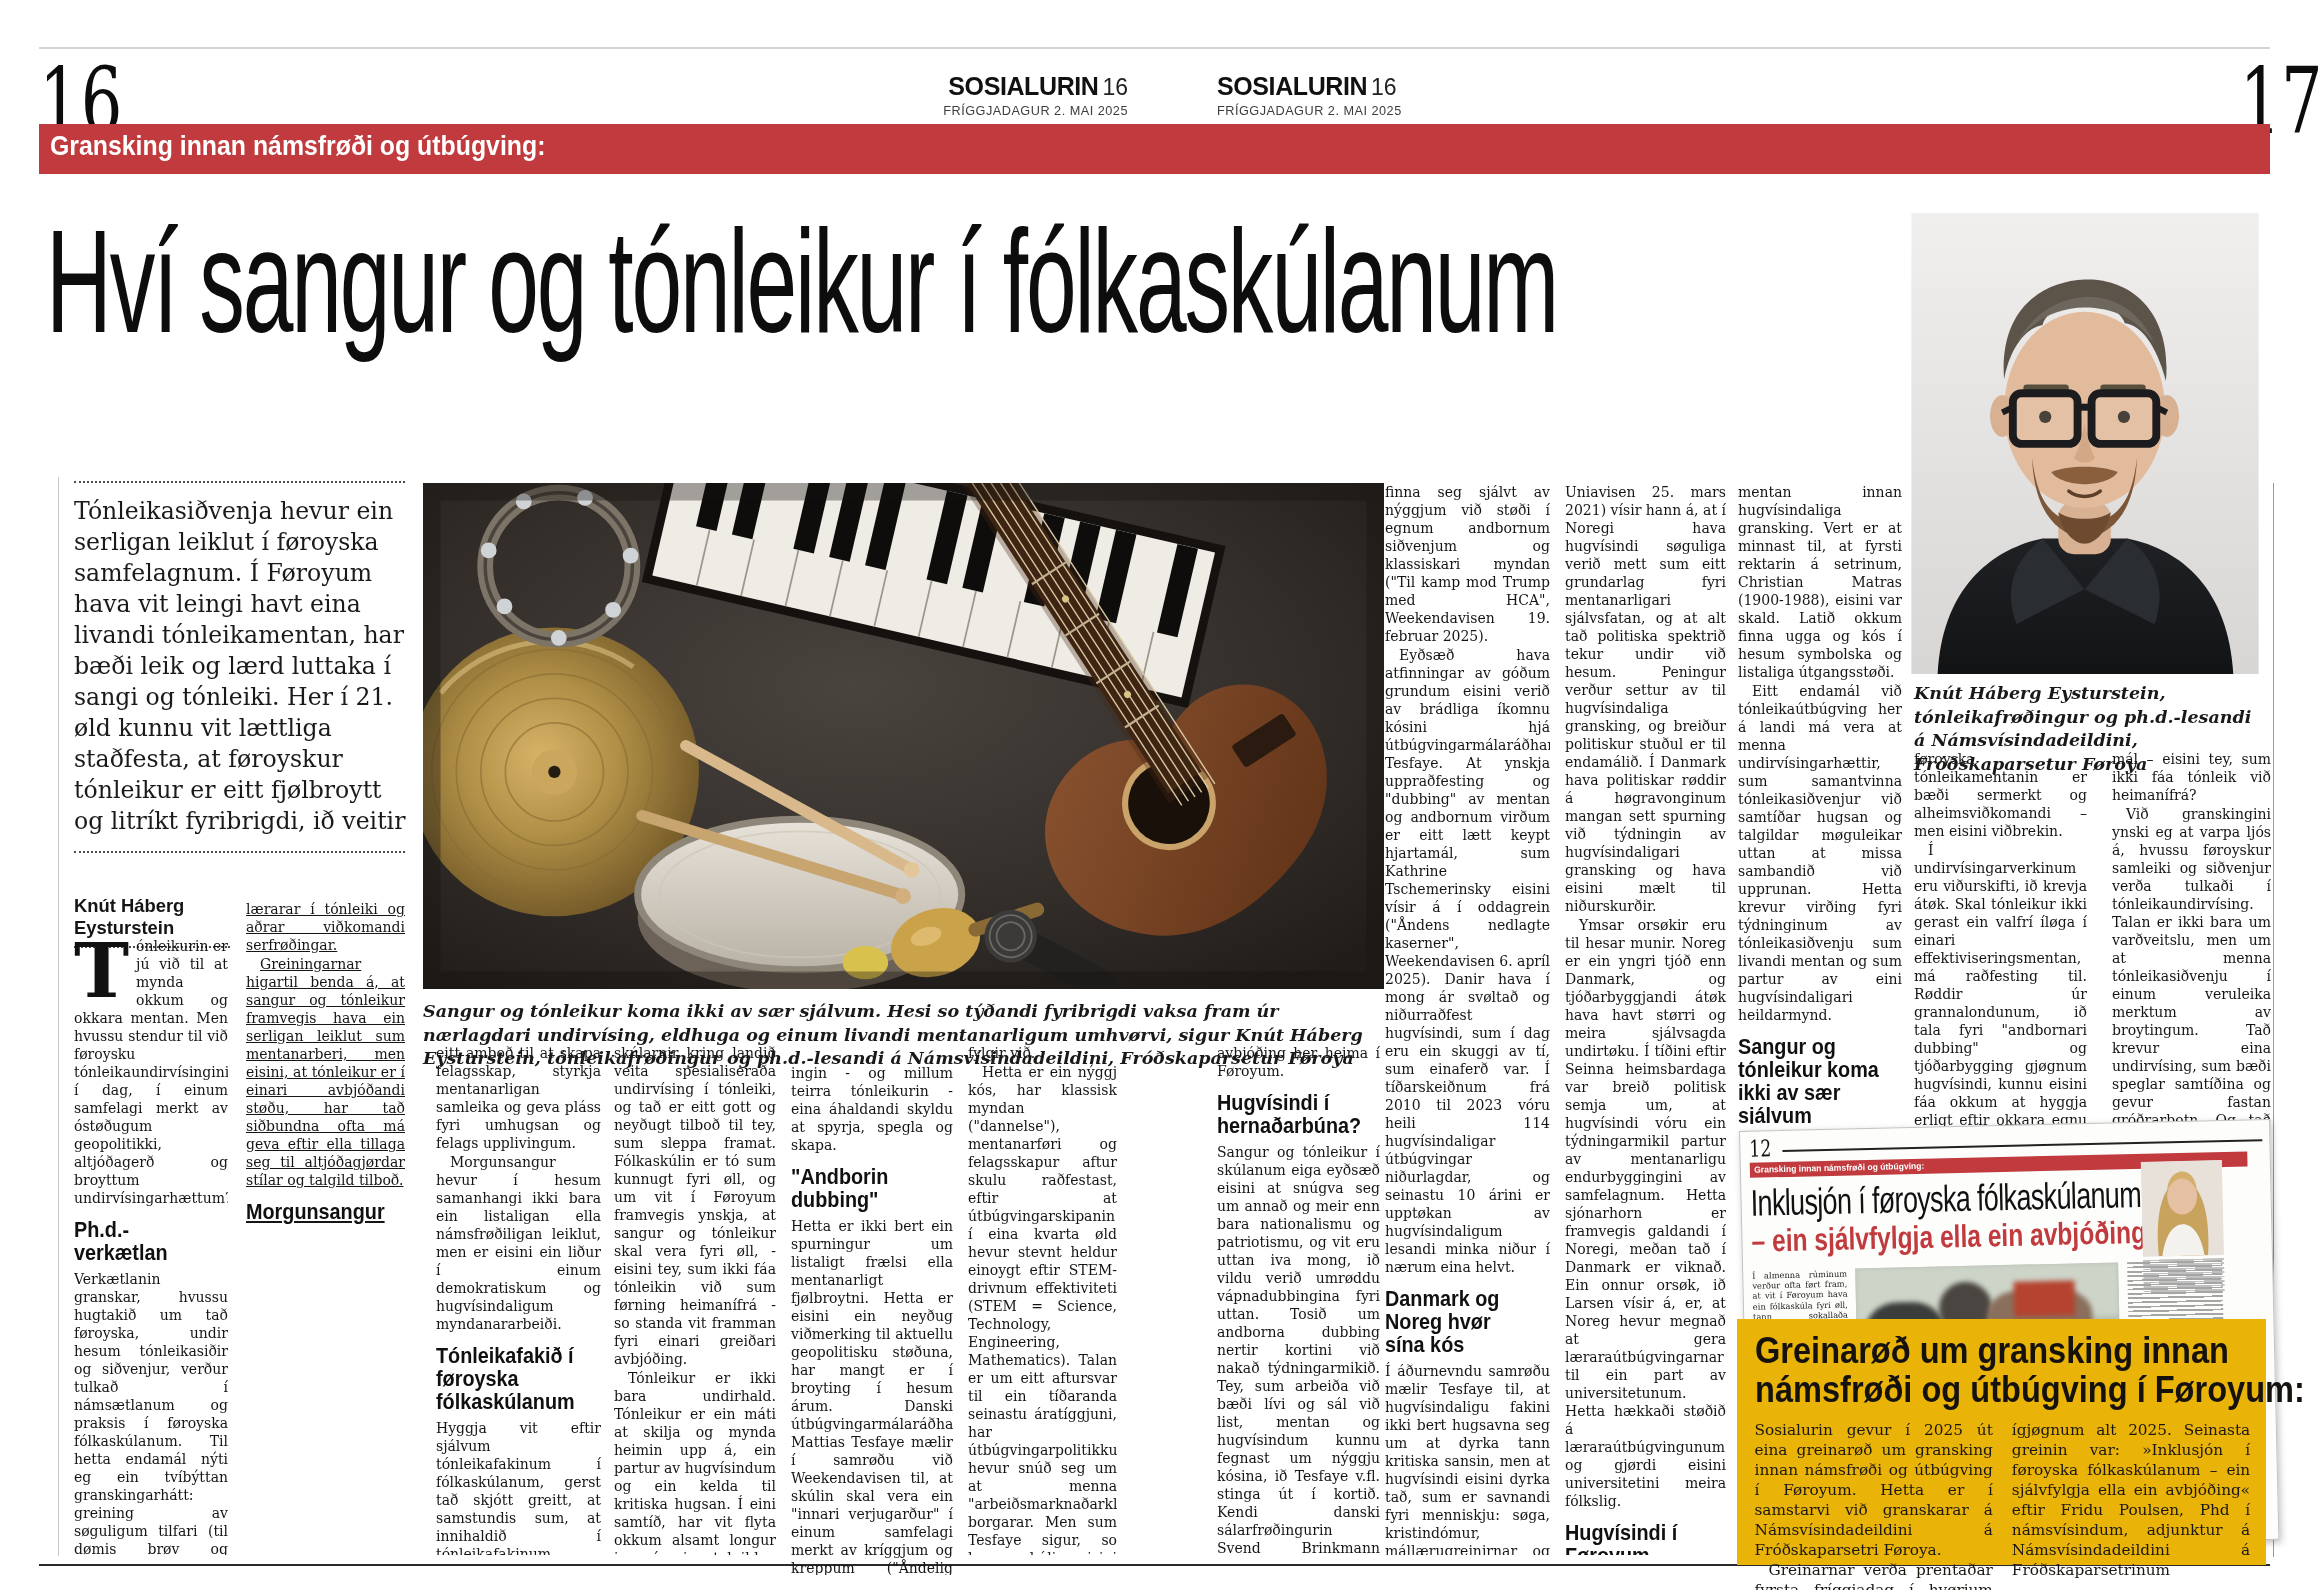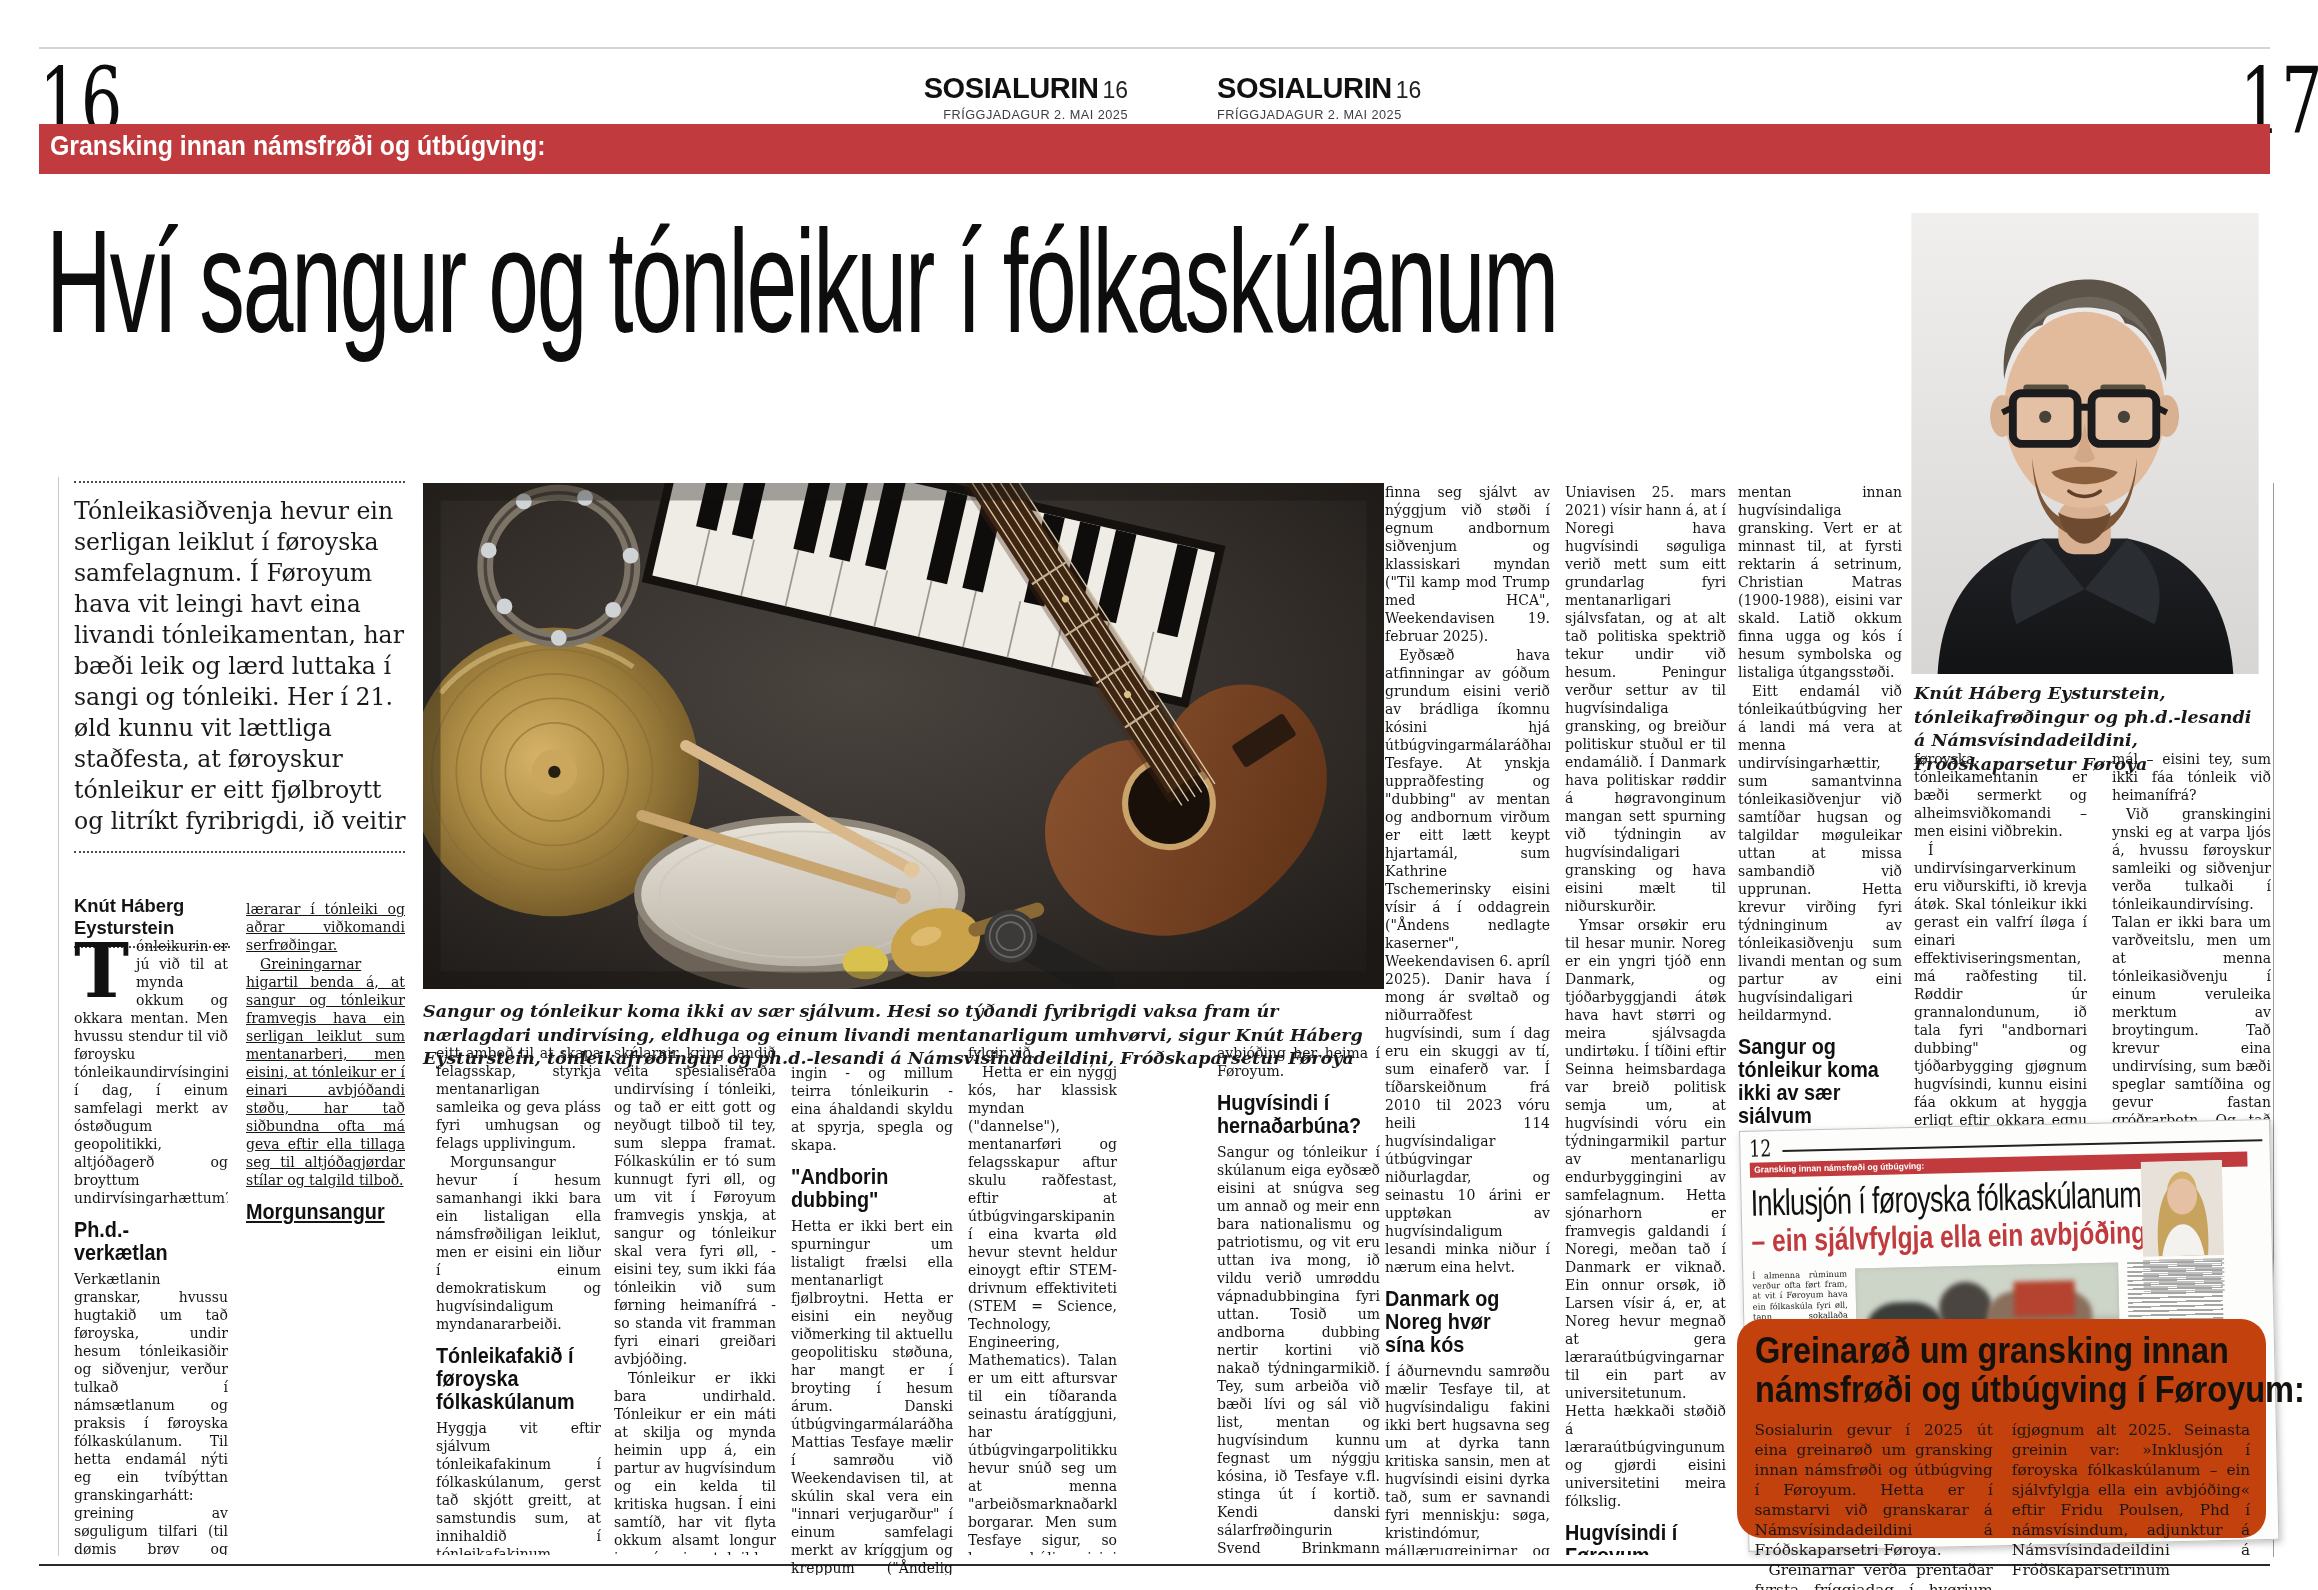--- a/index.html
+++ b/index.html
@@ -12,21 +12,21 @@
   .rule17{left:1217px;top:144px;width:965px;height:6.1px;background:#101010;}
   .rule-bottom{left:39px;top:1564px;width:2231px;height:1.8px;background:#2a2a2a;}
   .vhair-left{left:58px;top:477px;width:0.9px;height:1079px;background:#c9c9c9;}
   .vhair-right{left:2273px;top:483px;width:0.9px;height:1074px;background:#9a9a9a;}
 
   
   .pagenum{font-family:"DejaVu Serif",serif;font-size:91px;line-height:88px;font-weight:400;transform:scaleX(.72);transform-origin:0 0;color:#0c0c0c;}
   .pn16{left:39px;top:58px;}
   .pn17{left:2207px;top:58px;transform-origin:100% 0;}
   .masthead{font-family:"Liberation Sans",sans-serif;color:#111;}
-  .masthead .brand{font-weight:700;font-size:29px;letter-spacing:-0.4px;}
+  .masthead .brand{font-weight:700;font-size:25px;letter-spacing:-0.4px;}
   .masthead .issue{font-weight:400;font-size:23px;color:#222;}
   .masthead .date{font-size:12.7px;color:#3d3d3d;letter-spacing:0.5px;margin-top:2.6px;font-weight:400;}
   .mh16{left:900px;top:72px;width:228px;text-align:right;}
   .mh17{left:1217px;top:72px;width:263px;text-align:left;}
 
   
   .kickerbar{left:39px;top:124px;width:2231px;height:50px;background:#c03a3e;}
   .kickertext{left:50px;top:131px;font-family:"Liberation Sans",sans-serif;font-weight:700;font-size:27px;color:#fff;transform:scaleX(.92);transform-origin:0 0;white-space:nowrap;}
 
   
@@ -65,21 +65,21 @@
   .mini .mkick{margin-top:1.8px;background:#c03a3e;height:15px;color:#fff;font-family:"Liberation Sans",sans-serif;font-weight:700;font-size:8.8px;line-height:15px;padding-left:4.4px;transform:scaleX(.97);transform-origin:0 0;}
   .mini .mhl{font-family:"Liberation Sans",sans-serif;font-weight:400;font-size:37px;line-height:40px;letter-spacing:-0.9px;color:#111;transform:scaleX(.73);transform-origin:0 0;white-space:nowrap;margin-top:5.3px;}
   .mini .mhl2{font-family:"Liberation Sans",sans-serif;font-weight:700;font-size:31.5px;line-height:35px;color:#c03a3e;transform:scaleX(.78);transform-origin:0 0;white-space:nowrap;}
   .mini .mlead{font-family:"DejaVu Serif",serif;font-size:8.3px;line-height:10.2px;text-align:justify;color:#222;}
   .greek{background:repeating-linear-gradient(to bottom,#8f8f8f 0 1.8px,transparent 1.8px 4.4px);opacity:.8;}
   .mclass{position:absolute;overflow:hidden;background:#b7bdb2;}
   .blob{position:absolute;filter:blur(2.6px);}
   .mwoman{position:absolute;overflow:hidden;background:#e9e4df;}
 
   
-  .seriesbox{left:1737px;top:1319px;width:529px;height:219px;background:#c2410c;padding:12.3px 15.8px 0 17.5px;box-sizing:border-box;border-radius:25px;}
+  .seriesbox{left:1737px;top:1319px;width:529px;height:246px;background:#eab308;padding:12.3px 15.8px 0 17.5px;box-sizing:border-box;}
   .sb-title{font-family:"Liberation Sans",sans-serif;font-weight:700;font-size:37px;line-height:39px;color:#15120e;transform:scaleX(.88);transform-origin:0 0;white-space:nowrap;}
   .sb-cols{display:flex;gap:19px;margin-top:10.5px;}
   .sb-col{font-family:"DejaVu Serif",serif;font-size:15.3px;line-height:20px;text-align:justify;color:#1a1712;width:50%;}
   .sb-col p{margin:0;}
   .sb-col p + p{text-indent:14px;}
 </style>
 </head>
 <body>
 
 <div class="spread">

